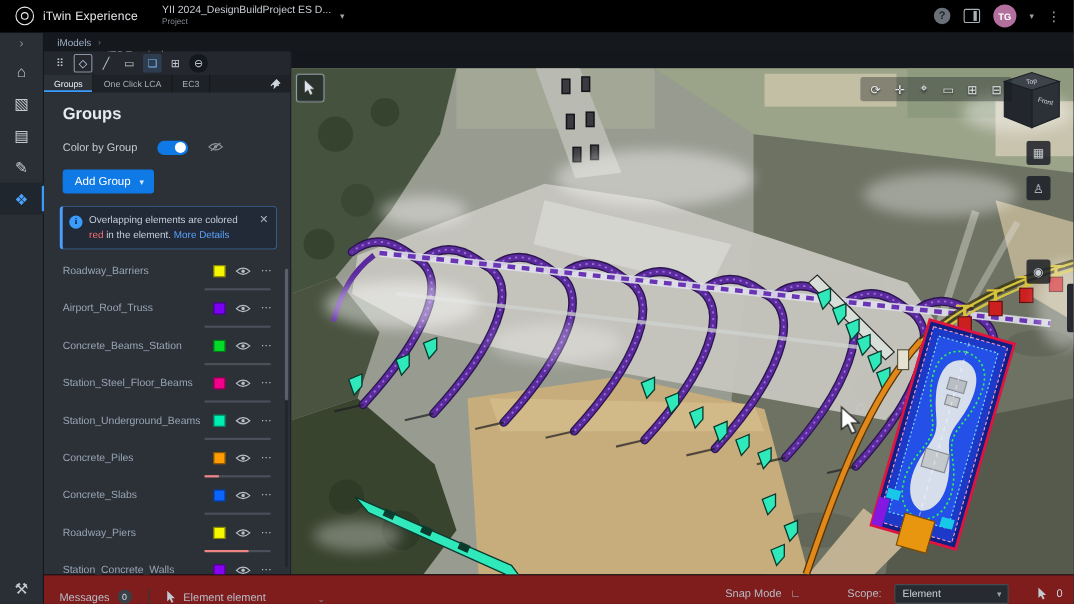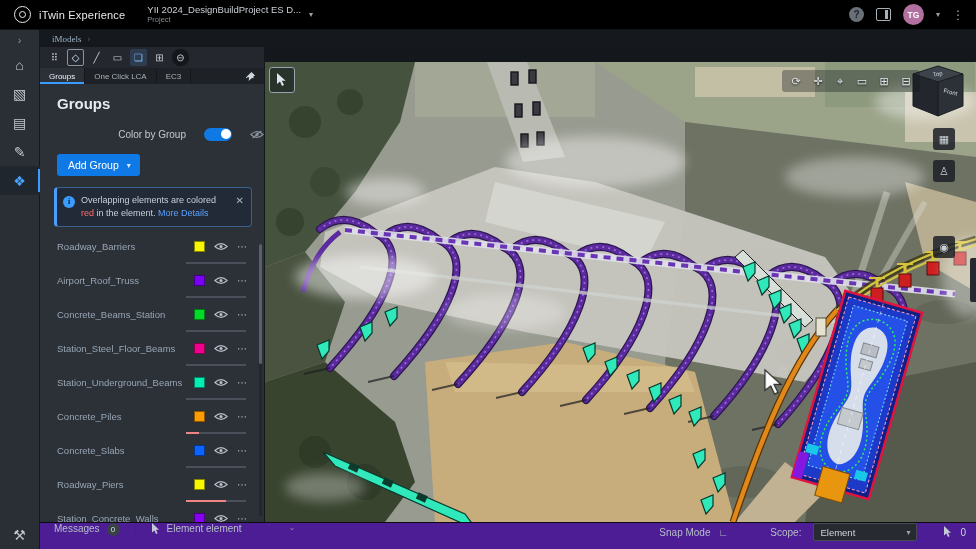--- a/index.html
+++ b/index.html
@@ -30,42 +30,42 @@
   .rail { width:40px; background:#2a2e35; display:flex; flex-direction:column; align-items:center; border-right:1px solid #14171b; }
   .rail-item { width:40px; height:29px; display:flex; align-items:center; justify-content:center; color:#c3c9d0; font-size:14px; position:relative; }
   .rail-item.chevron { height:20px; font-size:11px; color:#8d949c; }
   .rail-item.active { background:#20262e; color:#4ba3ff; }
   .rail-item.active::after { content:""; position:absolute; right:0; top:3px; bottom:3px; width:2px; background:#3b9cff; }
   .rail-spacer { flex:1; }
 
   .right-col { flex:1; display:flex; flex-direction:column; min-width:0; }
 
   
-  .crumbbar { height:17px; background:#15181c; display:flex; align-items:center; gap:6px; padding-left:12px; font-size:9px; flex:0 0 17px;font-family:Liberation Serif, serif; }
+  .crumbbar { height:17px; background:#15181c; display:flex; align-items:center; gap:6px; padding-left:12px; font-size:9px; flex:0 0 17px; }
   .crumb-link { color:#9fb3c8; }
   .crumb-sep { color:#6b7178; font-size:8px; }
   .crumb-current { color:#ced6df;margin-top:22px; }
 
   .mid { flex:1; display:flex; min-height:0; }
 
   
   .panel { width:225px; background:#2c3138; display:flex; flex-direction:column; border-right:1px solid #14171b; position:relative; }
   .panel-toolbar { height:21px; background:#24282e; display:flex; align-items:center; gap:4px; padding:0 6px; flex:0 0 21px; }
   .ptool { width:17px; height:17px; display:flex; align-items:center; justify-content:center; font-size:10px; color:#c3cad2; border-radius:2px; }
   .ptool.sel { border:1px solid #8a93a0; color:#cfe2ff; }
   .ptool.hl  { background:#2e3c50; color:#7db4f0; }
   .ptool.dark{ background:#14171b; border-radius:8px; }
   .tabs { height:16px; background:#1e2227; display:flex; align-items:stretch; flex:0 0 16px; }
   .tab { padding:0 9px; font-size:8px; display:flex; align-items:center; color:#a7afb8; border-right:1px solid #14171b; }
   .tab.active { background:#2c3138; color:#e8f0fa; box-shadow:inset 0 -2px 0 #3b9cff; }
   .tab-pin { margin-left:auto; display:flex; align-items:center; padding-right:8px; }
 
   .panel-body { flex:1; overflow:hidden; position:relative; }
   .panel-title { font-size:15px; font-weight:bold; color:#e7ebef; padding:11px 0 0 17px; }
-  .toggle-row { display:flex; align-items:center; gap:18px; padding:13px 0 0 17px;justify-content:flex-end; }
+  .toggle-row { display:flex; align-items:center; gap:18px; padding:13px 0 0 17px; }
   .toggle-label { font-size:10px; color:#c3cad2; }
   .switch { width:28px; height:13px; border-radius:7px; background:#0f7ae5; position:relative; }
   .switch::after { content:""; position:absolute; right:1.5px; top:1.5px; width:10px; height:10px; border-radius:50%; background:#fff; }
   .eyeoff { opacity:.75; }
   .add-btn { margin:11px 0 0 17px; background:#0f7ae5; color:#fff; font-size:10.5px; border:none; border-radius:3px; padding:5px 9px 5px 11px; display:inline-flex; align-items:center; gap:8px; }
   .add-btn .caret { color:#dce9f8; }
 
   .alert { margin:11px 12px 0 14px; background:#212a36; border:1px solid #39608f; border-left:3px solid #4a9eff; border-radius:4px; padding:6px 7px 6px 6px; display:flex; gap:6px; font-size:9px; line-height:1.45; color:#c6d0da; }
   .alert-ico { width:12px; height:12px; flex:0 0 12px; border-radius:50%; background:#3b9cff; color:#0d1520; font-size:8px; font-weight:bold; font-family:"Liberation Serif",serif; display:flex; align-items:center; justify-content:center; margin-top:2px; }
   .alert-red { color:#ff6e6e;text-align:center; }
@@ -92,21 +92,21 @@
 
   .vp-select-btn { position:absolute; left:4px; top:5px; width:26px; height:26px; border:1px solid #98a1ad; border-radius:3px; background:rgba(20,24,30,.55); display:flex; align-items:center; justify-content:center; }
   .vp-toolbar { position:absolute; left:517px; top:8px; height:22px; display:flex; align-items:center; gap:6px; padding:0 6px; background:rgba(18,22,28,.35); border-radius:3px; }
   .vp-tool { width:16px; height:16px; display:flex; align-items:center; justify-content:center; color:#e3e7ec; font-size:11px; text-shadow:0 1px 2px rgba(0,0,0,.8); }
   .vp-sidebtns { position:absolute; right:21px; top:66px; display:flex; flex-direction:column; gap:10px; }
   .vp-sidebtn { width:22px; height:22px; border-radius:3px; background:rgba(28,32,39,.85); color:#c9cfd6; font-size:11px; display:flex; align-items:center; justify-content:center; }
   .vp-sidebtn.low { margin-top:44px; }
   .vp-edge-tab { position:absolute; right:0; top:196px; width:6px; height:44px; background:#262a30; border-radius:2px 0 0 2px; }
 
   
-  .statusbar { height:27px; flex:0 0 27px; background:#4c1d95; border-top:1px solid #0b0d10; display:flex; align-items:flex-start; font-size:10px; color:#b6bec8; padding:0 10px 0 14px; gap:7px; }
+  .statusbar { height:27px; flex:0 0 27px; background:#7f1d1d; border-top:1px solid #0b0d10; display:flex; align-items:flex-end; font-size:10px; color:#b6bec8; padding:0 10px 0 14px; gap:7px; }
   .msg-badge { width:13px; height:13px; border-radius:50%; background:#3a4047; color:#dfe3e8; font-size:8px; display:flex; align-items:center; justify-content:center; }
   .sb-sep { width:1px; height:14px; background:#32373d; margin:0 8px; }
   .sb-caret { color:#8a9199; font-size:8px; margin-left:40px; }
   .sb-right { margin-left:auto; display:flex; align-items:center; gap:8px; }
   .snap-ico { color:#aab2bb; font-size:10px; }
   .scope-select { display:flex; align-items:center; justify-content:space-between; width:104px; height:18px; background:#272b31; border:1px solid #454b53; border-radius:2px; padding:0 6px; font-size:9.5px; color:#ced4db; margin-left:4px; }
   .count { color:#ced4db; }
   .cursor-glyph svg { display:block; }
 </style>
 </head>

